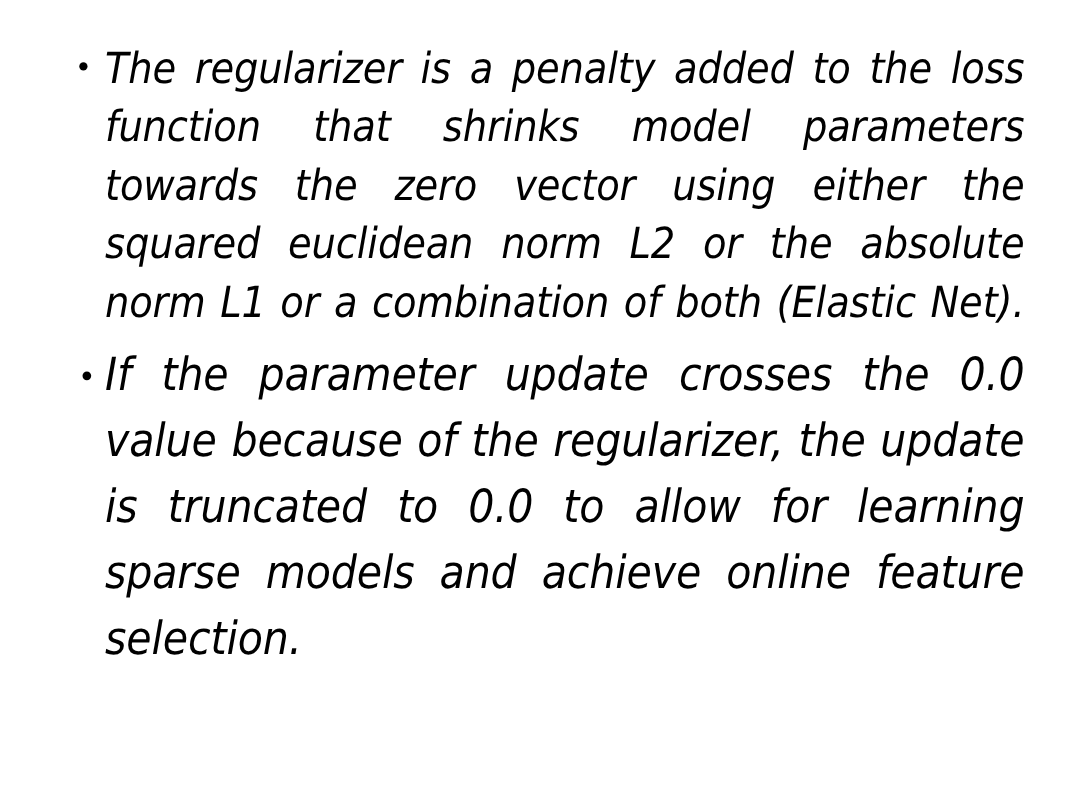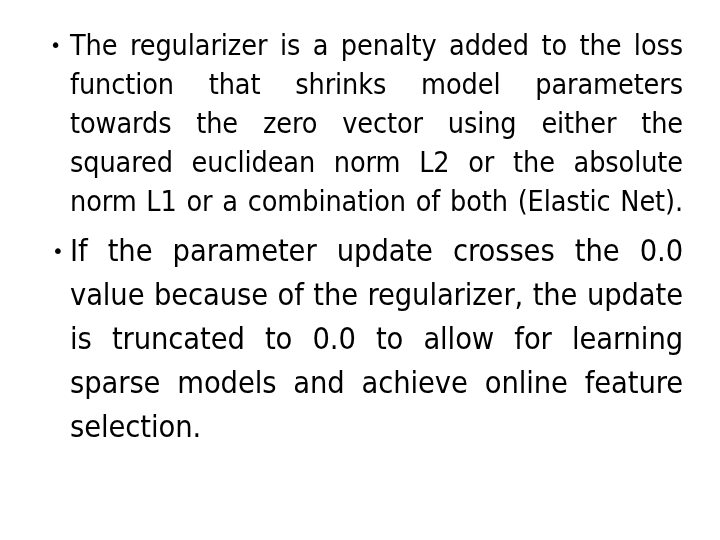--- a/index.html
+++ b/index.html
@@ -42,20 +42,21 @@
     position: absolute;
     left: 0;
     top: 0;
     width: 22px;
     text-align: left;
     line-height: inherit;
     font-family: "DejaVu Sans", sans-serif;
   }
   .bullet-para .para-text {
     display: block;
+    font-style: italic;
   }
   
   .bullet-para .para-text::after {
     content: "";
     display: inline-block;
     width: 100%;
   }
   .bullet-para.last-line-natural .para-text::after {
     content: none;
   }

